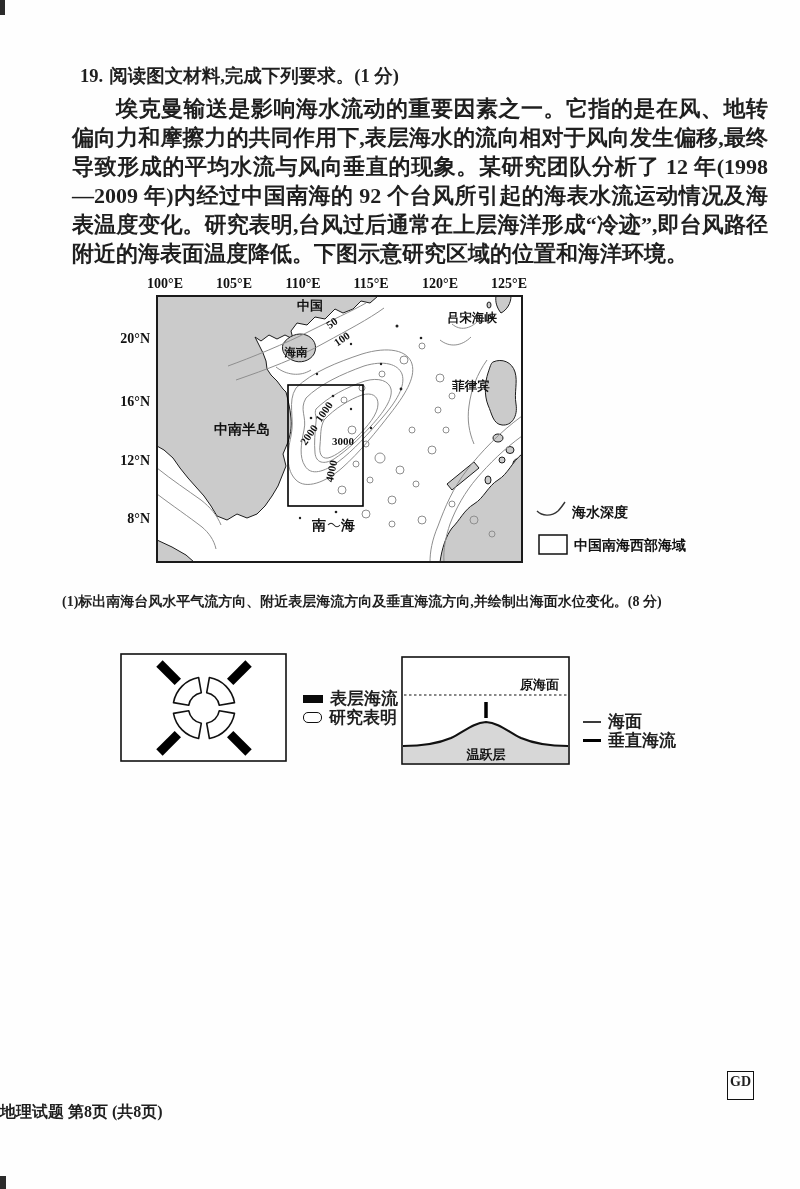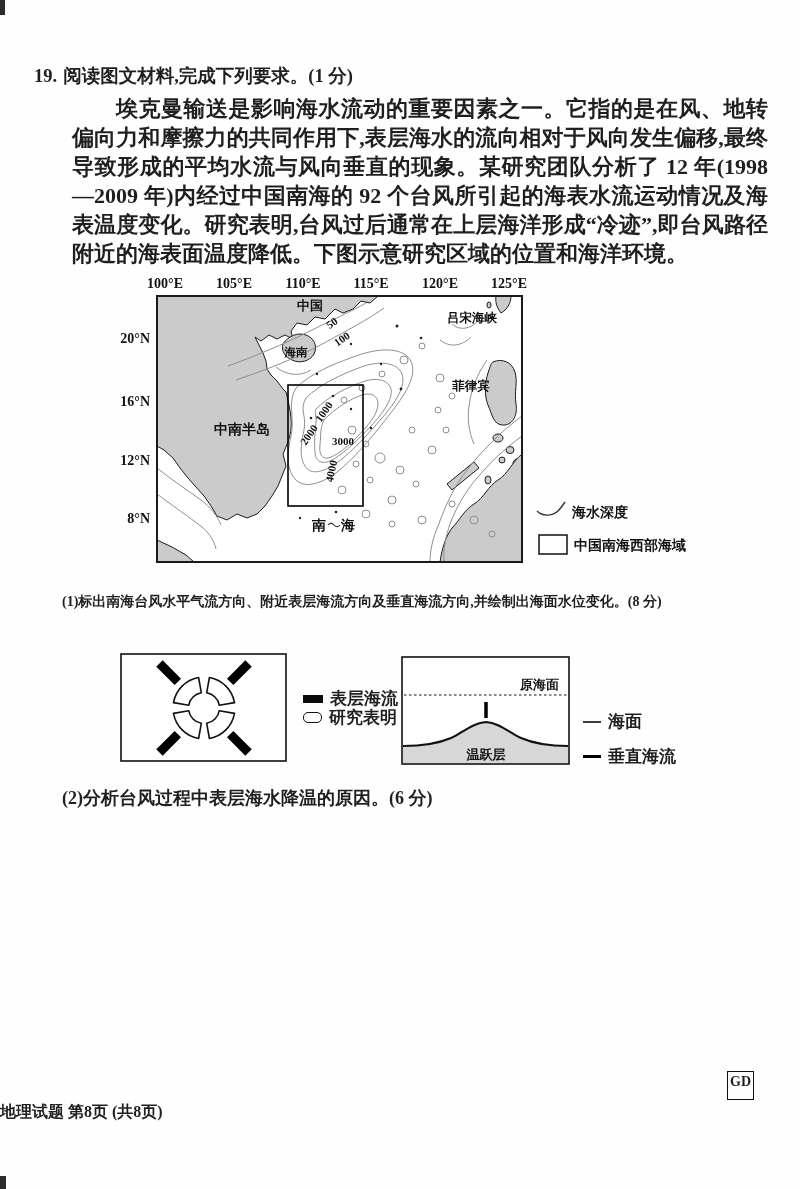--- a/index.html
+++ b/index.html
@@ -4,35 +4,35 @@
 <style>
   * { margin:0; padding:0; box-sizing:border-box; }
   html,body { background:#ffffff; }
   .page {
     position:relative; width:800px; height:1189px; background:#fefefe;
     font-family:"Liberation Serif","DejaVu Serif",serif;
     color:#1f1f1f; overflow:hidden;
   }
   .abs { position:absolute; }
   .qhead { left:34px; top:64px; width:730px; font-size:18.5px; font-weight:600; line-height:25px; }
-  .qhead .qnum { margin-right:6px; }
+  .qhead .qnum { margin-right:6px;margin-left:46px; }
   .para {
     left:72px; top:94px; width:696px; font-size:22px; font-weight:600;
     line-height:29px; text-align:justify; text-justify:inter-ideograph;
     text-indent:2em;
   }
   .subq { left:62px; top:589px; width:700px; font-size:14px; font-weight:600;
     line-height:25.6px; text-align:justify; text-justify:inter-ideograph; }
   .subq2 { left:62px; top:786px; width:700px; font-size:18px; font-weight:600; line-height:25px; }
   .map-svg { left:100px; top:268px; }
   .wind-svg { left:120px; top:653px; }
   .profile-svg { left:401px; top:656px; }
   .legend-col { display:flex; flex-direction:column; }
   .legend1 { left:303px; top:689px; }
-  .legend2 { left:583px; top:712px;gap:16px; }
+  .legend2 { left:583px; top:712px; }
   .legend-row { height:19px; display:flex; align-items:center; gap:7px; }
   .legend-row .lbl { font-size:17px; font-weight:700; white-space:nowrap; }
   .sw-black { width:20px; height:8px; background:#0a0a0a; }
   .sw-wind  { width:19px; height:11px; background:#fff; border:1.6px solid #111; border-radius:5px; }
   .sw-thin  { width:18px; height:2px; background:#3a3a3a; }
   .sw-thick { width:18px; height:3.5px; background:#000; }
   .footer-info { left:0px; top:1071px; width:790px; text-align:left;
     font-size:16px; font-weight:700; line-height:22px;margin-top:30px; }
   .gd-box { left:727px; top:1071px; width:27px; height:29px; border:1.5px solid #111;
     font-size:14px; font-weight:700; line-height:20px; text-align:center;
@@ -233,18 +233,17 @@
     <div class="legend-row">
       <span class="sw-thin"></span>
       <span class="lbl">海面</span>
     </div>
     <div class="legend-row">
       <span class="sw-thick"></span>
       <span class="lbl">垂直海流</span>
     </div>
   </div>
 
-  <div class="abs subq2">(2)分析台风过程中表层海水降温的原因。(6 分)</div>
 
   <div class="abs footer-info">地理试题 第8页 (共8页)</div>
   <div class="abs gd-box">GD</div>
 
 </div>
 
 </body></html>

